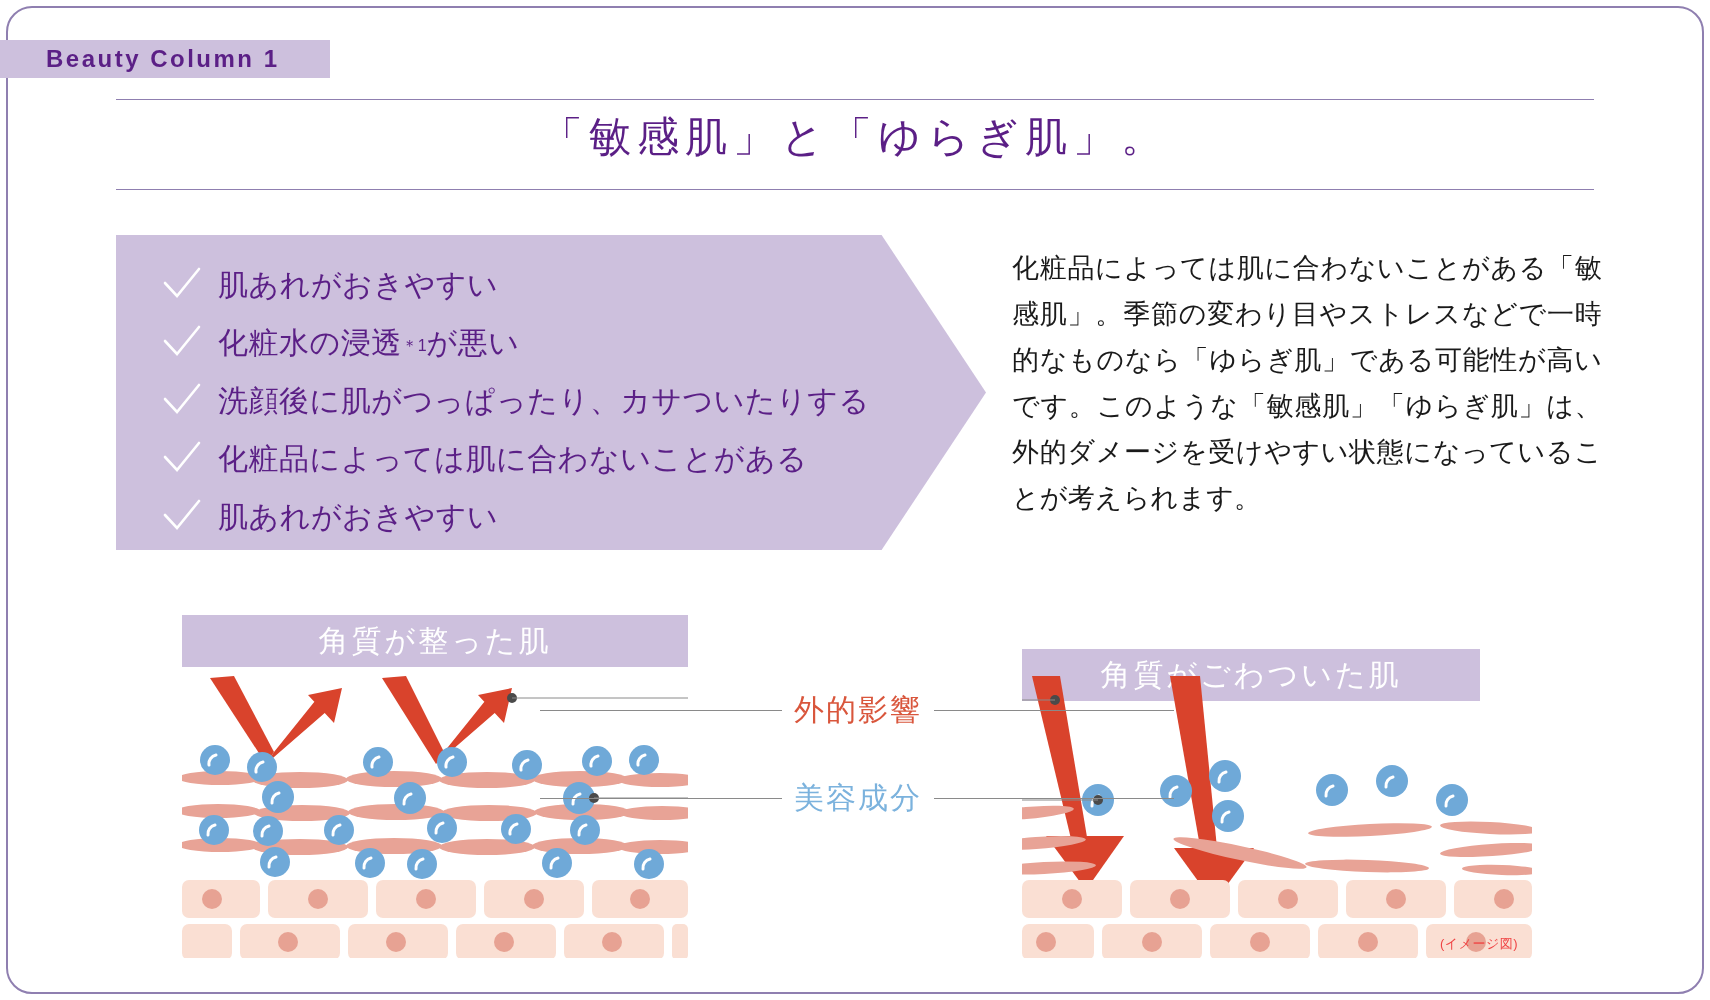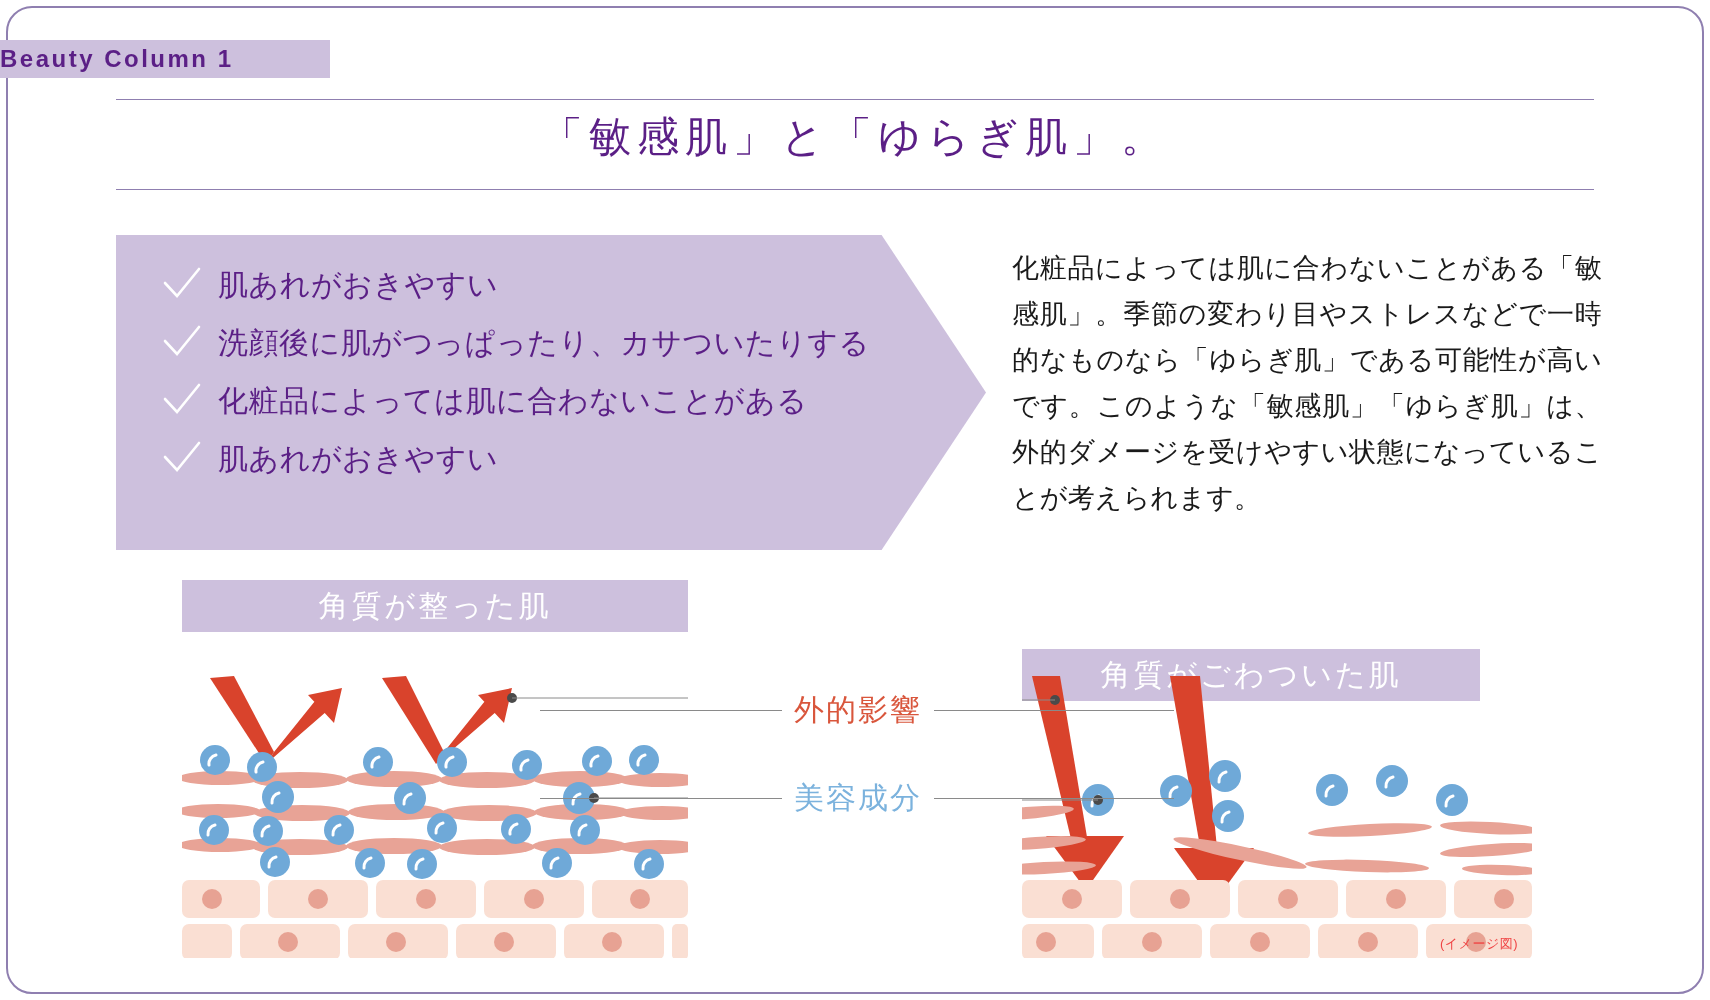--- a/index.html
+++ b/index.html
@@ -24,20 +24,21 @@
     background: #ffffff;
   }
 
   
   .badge {
     position: absolute;
     left: 0px; top: 40px;
     width: 330px; height: 38px;
     background: #cdc0dd;
     display: flex; align-items: center;
+    padding-left: 46px;
   }
   .badge-text {
     color: #5b1f86;
     font-size: 24px;
     font-weight: bold;
     letter-spacing: 2.5px;
   }
 
   
   .rule {
@@ -113,21 +114,21 @@
     background: #cdc0dd;
     display: flex;
     align-items: center;
     justify-content: center;
   }
   .panel-head-text {
     color: #ffffff;
     font-size: 30px;
     letter-spacing: 3px;
   }
-  #panel-head-left  { left: 182px;  top: 580px; width: 506px; }
+  #panel-head-left  { left: 182px;  top: 615px; width: 506px; }
   #panel-head-right { left: 1022px; top: 605px; width: 458px; margin-top: 44px; }
 
   .diagram {
     position: absolute;
     top: 668px;
     height: 290px;
   }
   #diagram-left  { left: 182px;  width: 506px; }
   #diagram-right { left: 1022px; width: 510px; }
   .diagram svg { display: block; }
@@ -185,20 +186,28 @@
 
     <div class="check-row">
       <span class="check-mark">
         <svg width="44" height="44" viewBox="0 0 44 44">
           <path d="M5 20 L17 33 L39 6" fill="none" stroke="#ffffff" stroke-width="2.6" stroke-linecap="round"></path>
         </svg>
       </span>
       <span class="check-label">肌あれがおきやすい</span>
     </div>
 
+    <div class="check-row">
+      <span class="check-mark">
+        <svg width="44" height="44" viewBox="0 0 44 44">
+          <path d="M5 20 L17 33 L39 6" fill="none" stroke="#ffffff" stroke-width="2.6" stroke-linecap="round"></path>
+        </svg>
+      </span>
+      <span class="check-label"><span>化粧水の浸透</span><sup>＊1</sup><span>が悪い</span></span>
+    </div>
 
     <div class="check-row">
       <span class="check-mark">
         <svg width="44" height="44" viewBox="0 0 44 44">
           <path d="M5 20 L17 33 L39 6" fill="none" stroke="#ffffff" stroke-width="2.6" stroke-linecap="round"></path>
         </svg>
       </span>
       <span class="check-label">洗顔後に肌がつっぱったり、カサついたりする</span>
     </div>
 

